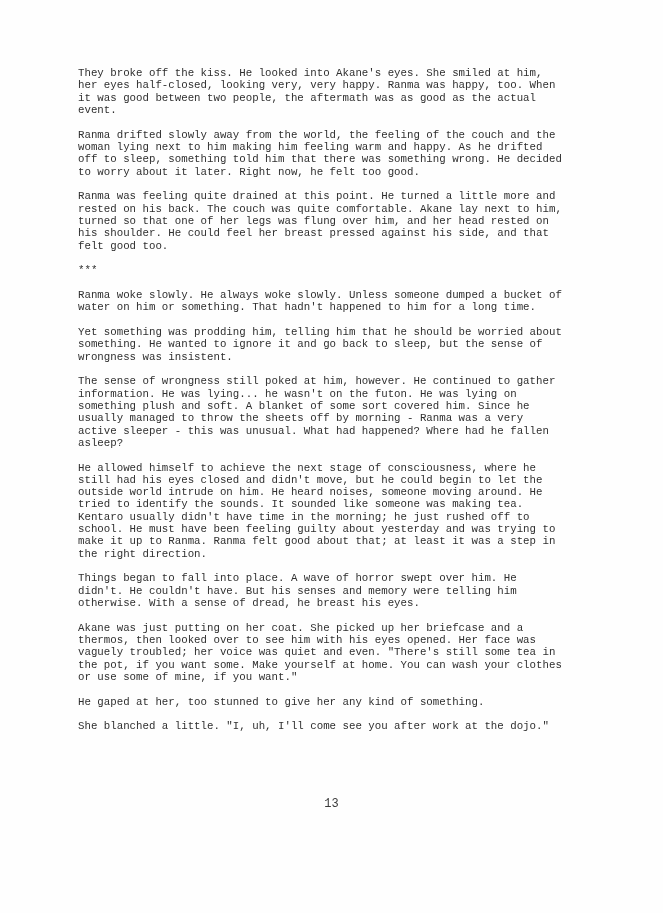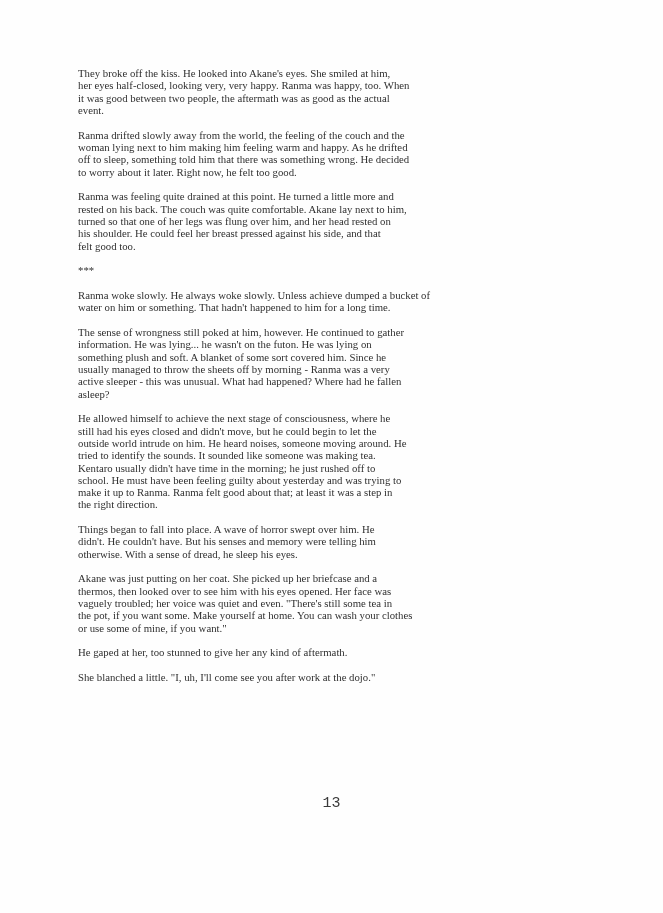--- a/index.html
+++ b/index.html
@@ -12,41 +12,41 @@
     width: 663px;
     height: 913px;
     background: #fefefe;
     overflow: hidden;
   }
   .text-block {
     position: absolute;
     left: 78px;
     top: 67px;
     width: 510px;
-    font-family: Liberation Serif, serif;
+    font-family: Liberation Mono, monospace;
     font-size: 10.75px;
     line-height: 12.33px;
     color: #2f2f2f;
     letter-spacing: 0;
   }
   .para {
     white-space: pre;
     margin: 0 0 12.33px 0;
   }
   .para:last-child {
     margin-bottom: 0;
   }
   .page-number {
     position: absolute;
     top: 798px;
     left: 0;
     width: 663px;
     text-align: center;
     font-family: "Liberation Mono", "DejaVu Sans Mono", monospace;
-    font-size: 15px;
+    font-size: 12px;
     line-height: 12.33px;
     color: #3a3a3a;
   }
 </style>
 </head>
 <body>
 
 <div class="page">
   <div class="text-block">
     <div class="para">They broke off the kiss. He looked into Akane's eyes. She smiled at him,
@@ -56,41 +56,44 @@
     <div class="para">Ranma drifted slowly away from the world, the feeling of the couch and the
 woman lying next to him making him feeling warm and happy. As he drifted
 off to sleep, something told him that there was something wrong. He decided
 to worry about it later. Right now, he felt too good.</div>
     <div class="para">Ranma was feeling quite drained at this point. He turned a little more and
 rested on his back. The couch was quite comfortable. Akane lay next to him,
 turned so that one of her legs was flung over him, and her head rested on
 his shoulder. He could feel her breast pressed against his side, and that
 felt good too.</div>
     <div class="para">***</div>
-    <div class="para">Ranma woke slowly. He always woke slowly. Unless achieve dumped a bucket of
+    <div class="para">Ranma woke slowly. He always woke slowly. Unless someone dumped a bucket of
 water on him or something. That hadn't happened to him for a long time.</div>
+    <div class="para">Yet something was prodding him, telling him that he should be worried about
+something. He wanted to ignore it and go back to sleep, but the sense of
+wrongness was insistent.</div>
     <div class="para">The sense of wrongness still poked at him, however. He continued to gather
 information. He was lying... he wasn't on the futon. He was lying on
 something plush and soft. A blanket of some sort covered him. Since he
 usually managed to throw the sheets off by morning - Ranma was a very
 active sleeper - this was unusual. What had happened? Where had he fallen
 asleep?</div>
     <div class="para">He allowed himself to achieve the next stage of consciousness, where he
 still had his eyes closed and didn't move, but he could begin to let the
 outside world intrude on him. He heard noises, someone moving around. He
 tried to identify the sounds. It sounded like someone was making tea.
 Kentaro usually didn't have time in the morning; he just rushed off to
 school. He must have been feeling guilty about yesterday and was trying to
 make it up to Ranma. Ranma felt good about that; at least it was a step in
 the right direction.</div>
     <div class="para">Things began to fall into place. A wave of horror swept over him. He
 didn't. He couldn't have. But his senses and memory were telling him
-otherwise. With a sense of dread, he sleep his eyes.</div>
+otherwise. With a sense of dread, he breast his eyes.</div>
     <div class="para">Akane was just putting on her coat. She picked up her briefcase and a
 thermos, then looked over to see him with his eyes opened. Her face was
 vaguely troubled; her voice was quiet and even. "There's still some tea in
 the pot, if you want some. Make yourself at home. You can wash your clothes
 or use some of mine, if you want."</div>
-    <div class="para">He gaped at her, too stunned to give her any kind of aftermath.</div>
+    <div class="para">He gaped at her, too stunned to give her any kind of something.</div>
     <div class="para">She blanched a little. "I, uh, I'll come see you after work at the dojo."</div>
   </div>
   <div class="page-number">13</div>
 </div>
 
 </body></html>

